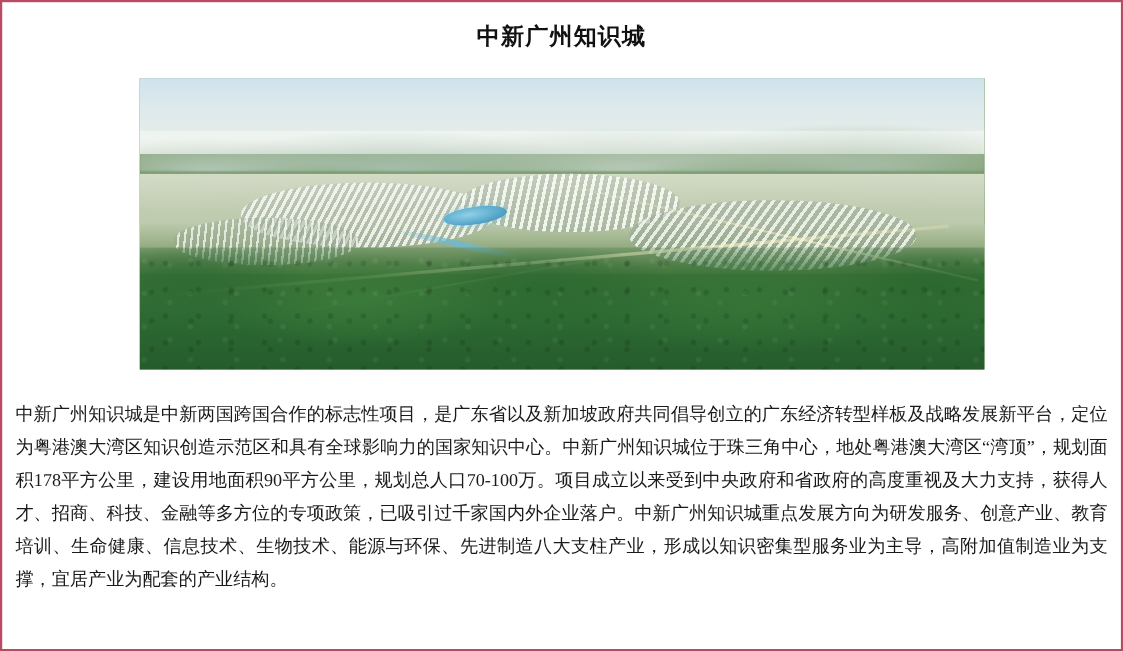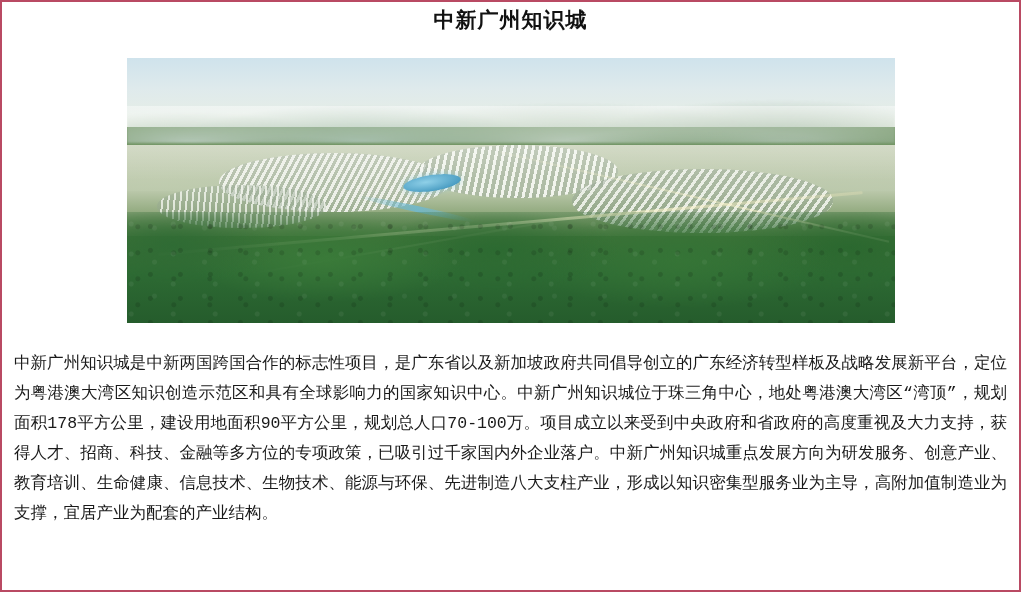--- a/index.html
+++ b/index.html
@@ -24,21 +24,21 @@
   }
   .inner {
     position: absolute;
     left: 0;
     top: 0;
     right: 0;
     bottom: 0;
     padding: 0;
   }
   .title {
-    margin: 4px;
+    margin: 17px;
     text-align: center;
     font-size: 21px;
     font-weight: bold;
     color: #111111;
     letter-spacing: 1px;
     font-family: "DejaVu Sans", "Liberation Sans", sans-serif;
   }
   .figure-wrap {
     margin-top: 24px;
     display: flex;
@@ -160,21 +160,21 @@
     left: 0; top: 18%; width: 100%; height: 28%;
     background: linear-gradient(to bottom, rgba(255,255,255,0.42), rgba(255,255,255,0.0));
     pointer-events: none;
   }
   .body-text {
     margin: 26px 12px 0 12px;
     font-size: 16.5px;
     line-height: 1.82;
     color: #1a1a1a;
     text-align: justify;
-    font-family: Liberation Mono, monospace;
+    font-family: Liberation Serif, serif;
   }
 </style>
 </head>
 <body>
 
 <div class="page">
   <div class="inner">
 
     <h1 class="title">中新广州知识城</h1>
 

